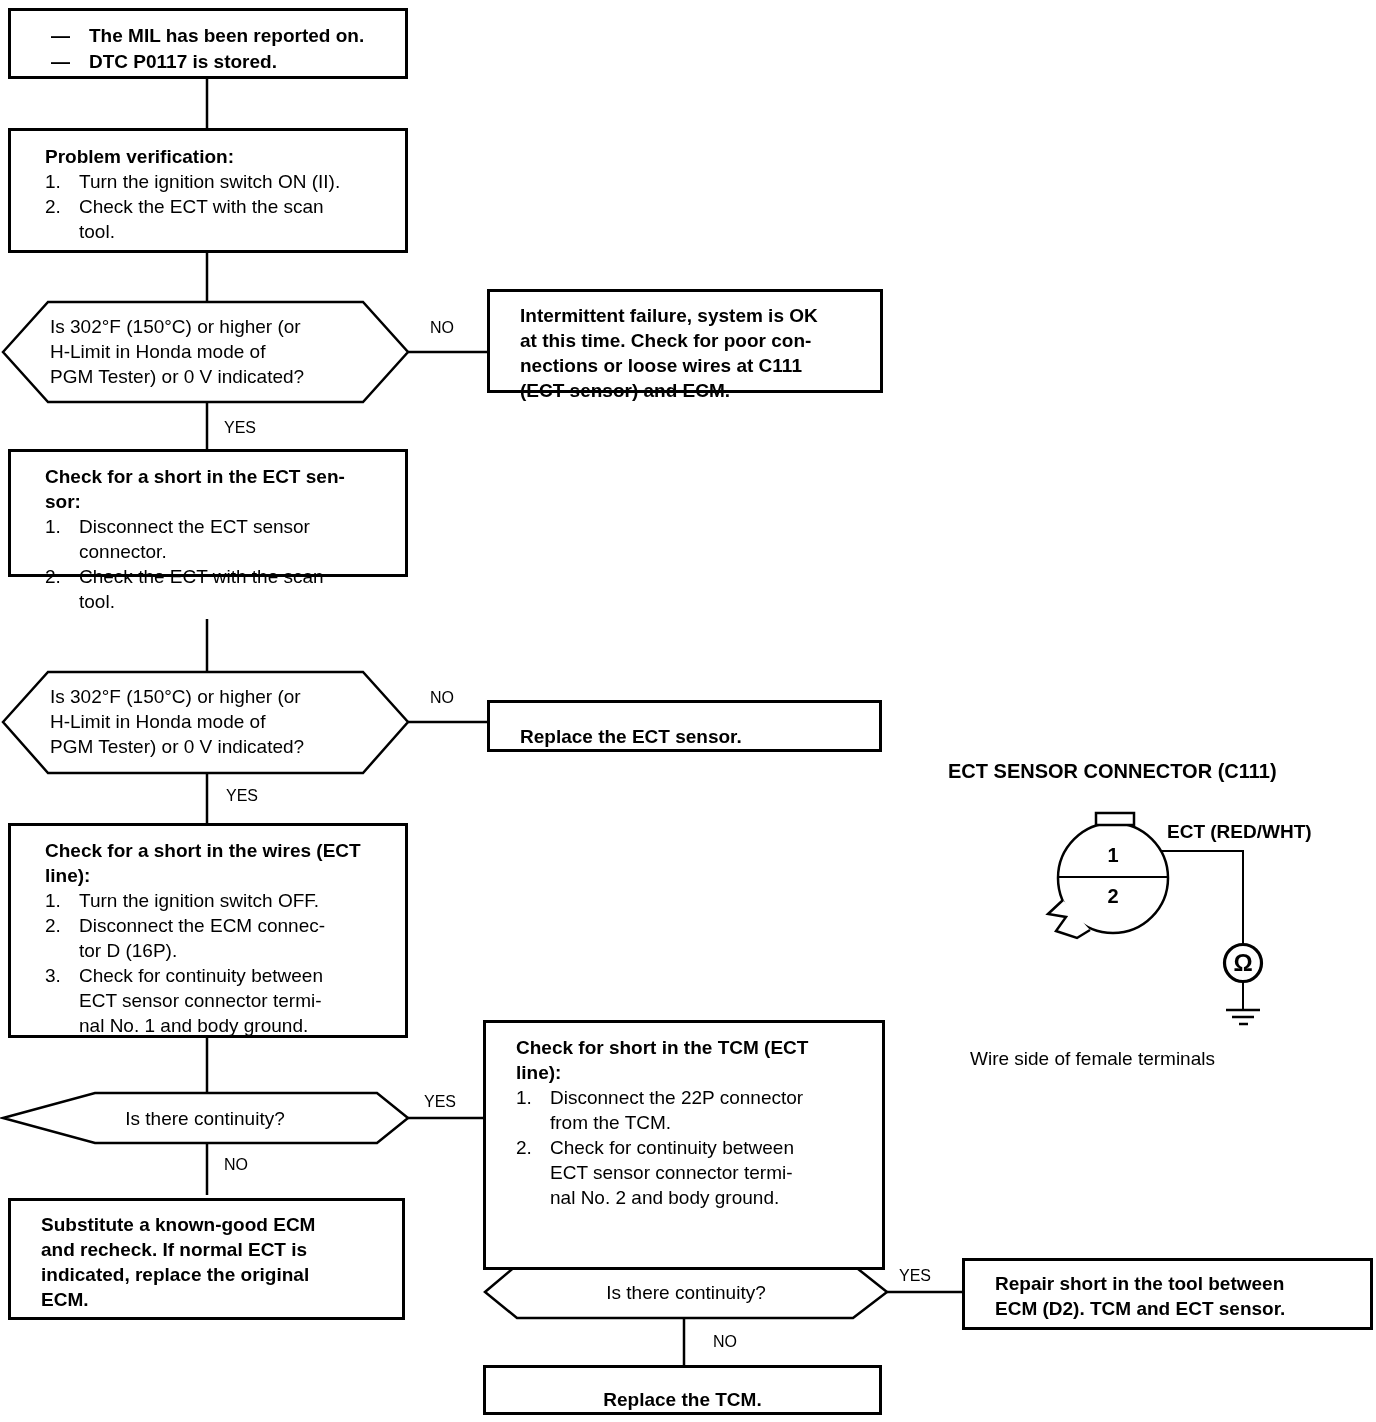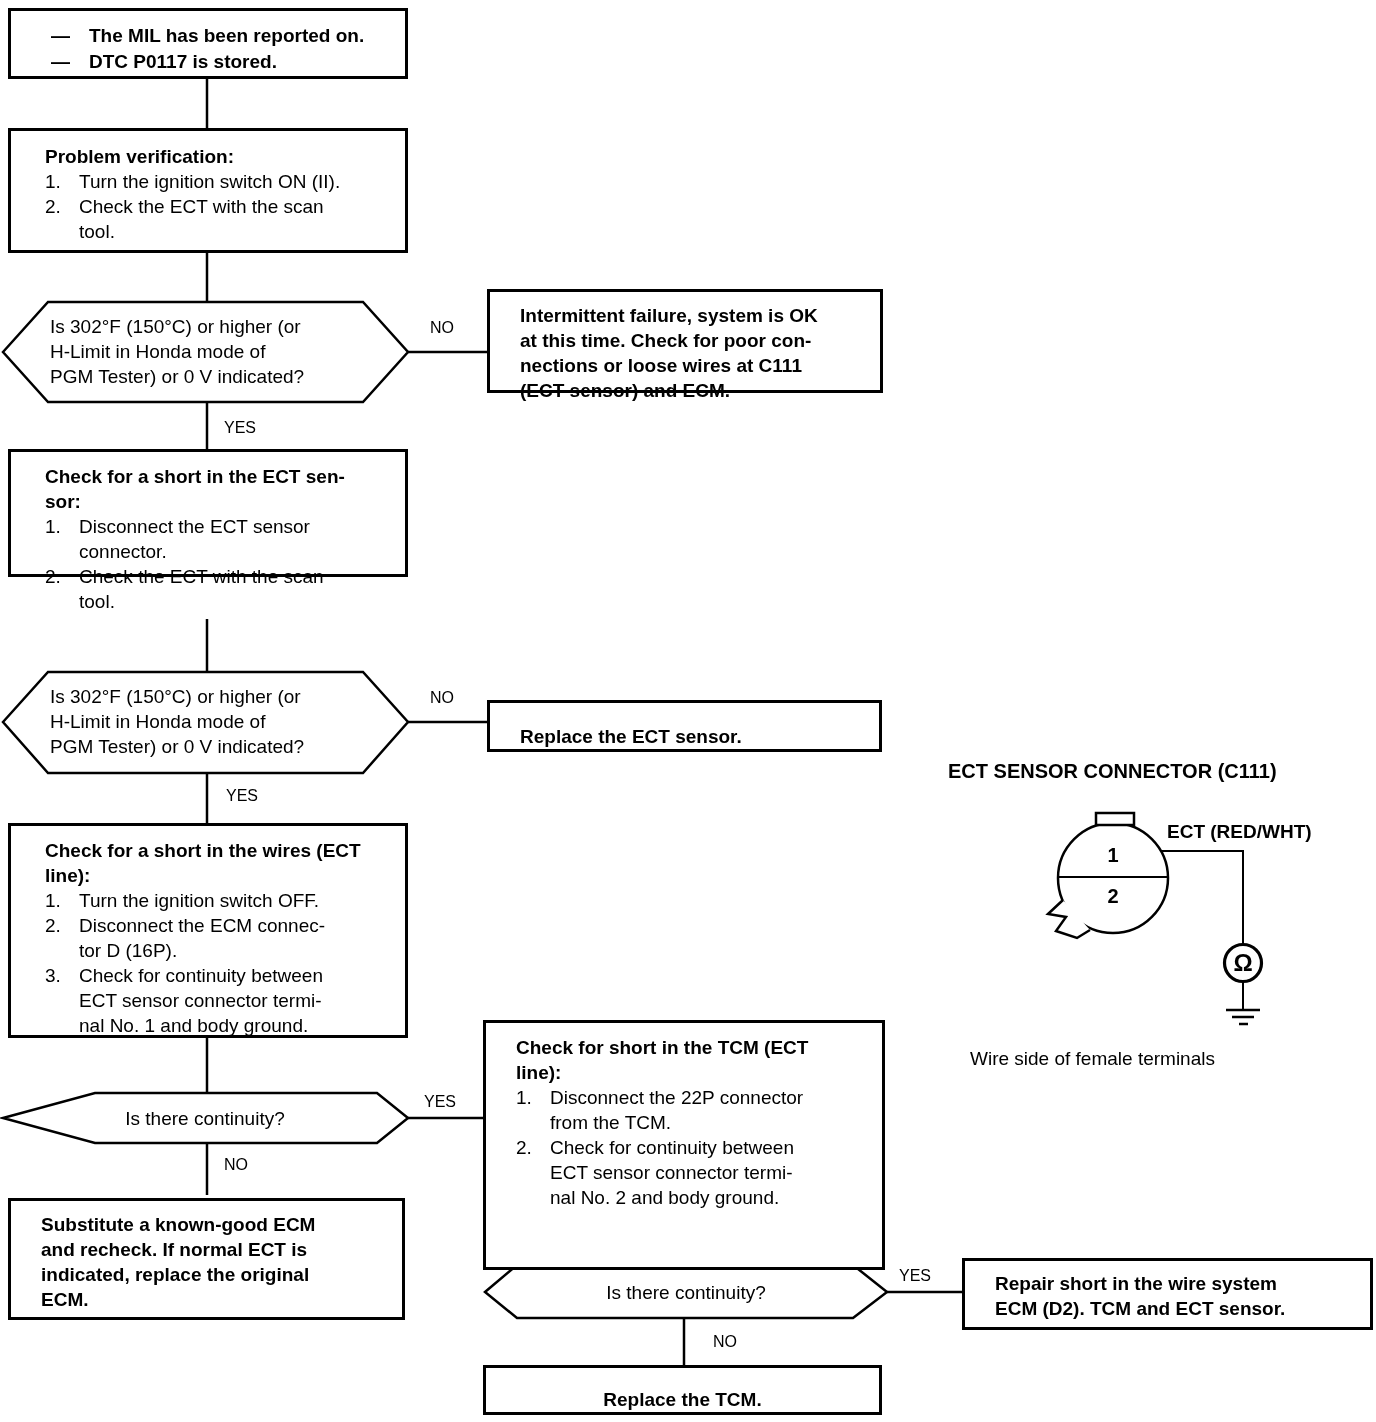--- a/index.html
+++ b/index.html
@@ -161,21 +161,21 @@
     <div class="li">
       <span class="n">2.</span>
       <span class="t">Check for continuity between
 ECT sensor connector termi-
 nal No. 2 and body ground.</span>
     </div>
   </div>
 
   <div class="hextext" style="left:485px;top:1280px;width:402px;text-align:center;">Is there continuity?</div>
 
-  <div class="box bold pre" style="left:962px;top:1258px;width:411px;height:72px;padding:10px 8px 0 30px;">Repair short in the wire system
+  <div class="box bold pre" style="left:962px;top:1258px;width:411px;height:72px;padding:10px 8px 0 30px;">Repair short in the tool between
 ECM (D2). TCM and ECT sensor.</div>
 
   <div class="box bold" style="left:483px;top:1365px;width:399px;height:50px;display:flex;align-items:flex-end;justify-content:center;">
     <span>Replace the TCM.</span>
   </div>
 
   <div class="label" style="left:430px;top:318px;">NO</div>
   <div class="label" style="left:224px;top:418px;">YES</div>
   <div class="label" style="left:430px;top:688px;">NO</div>
   <div class="label" style="left:226px;top:786px;">YES</div>

